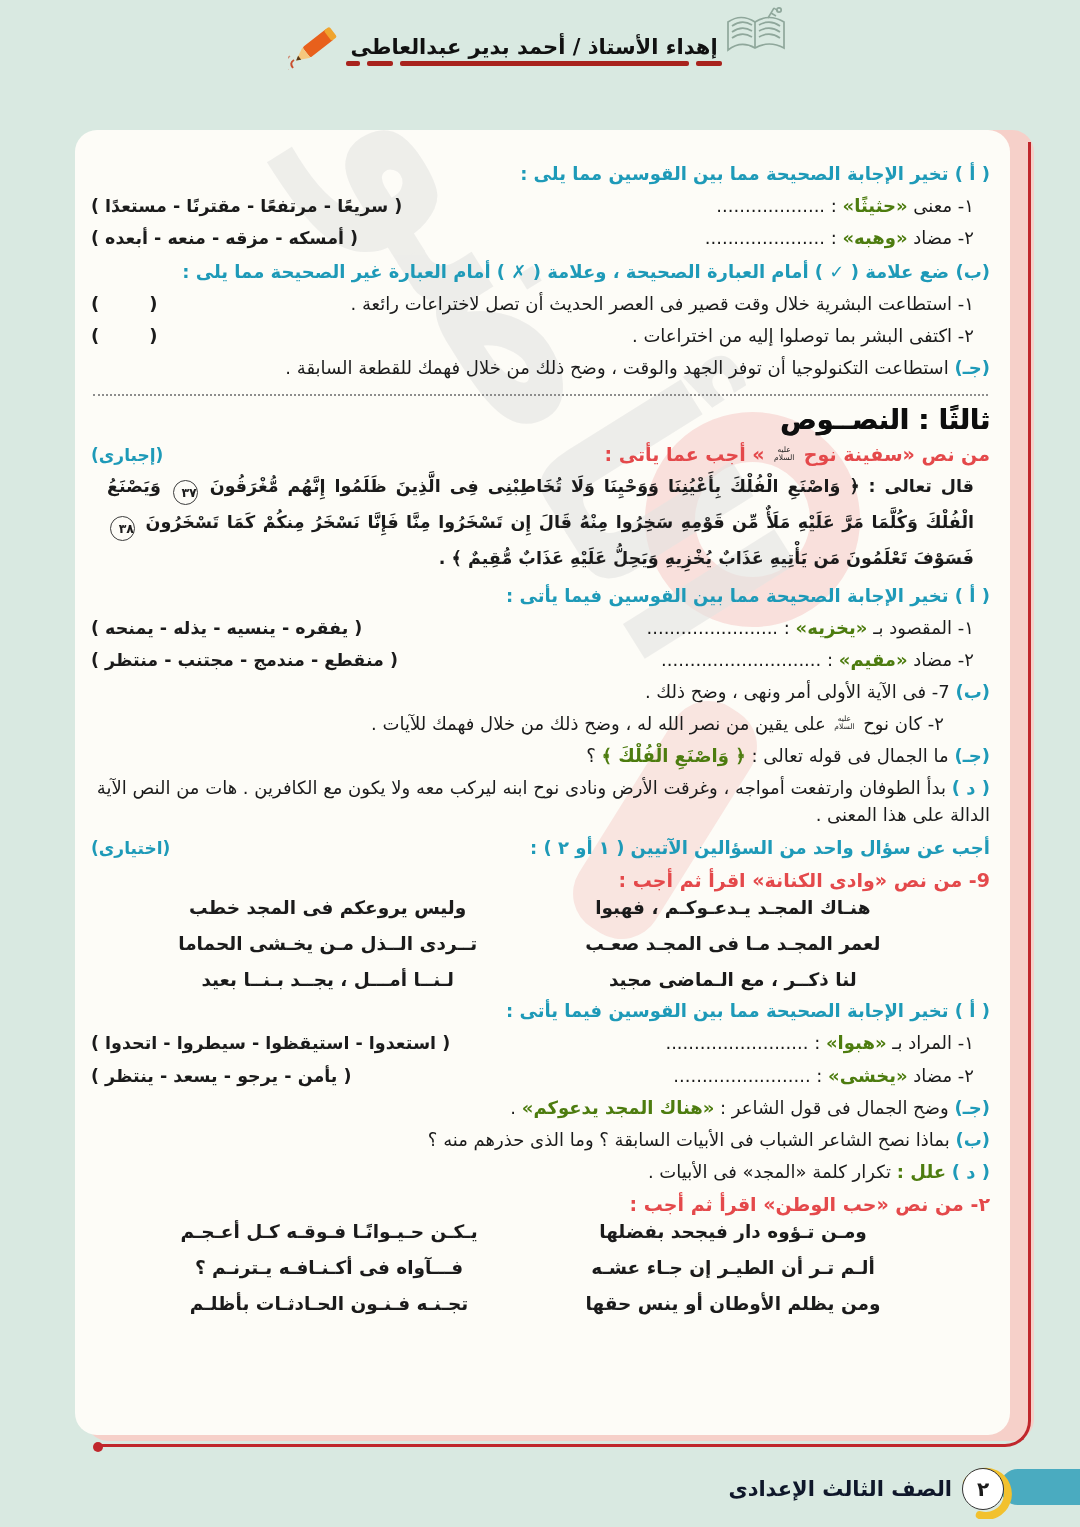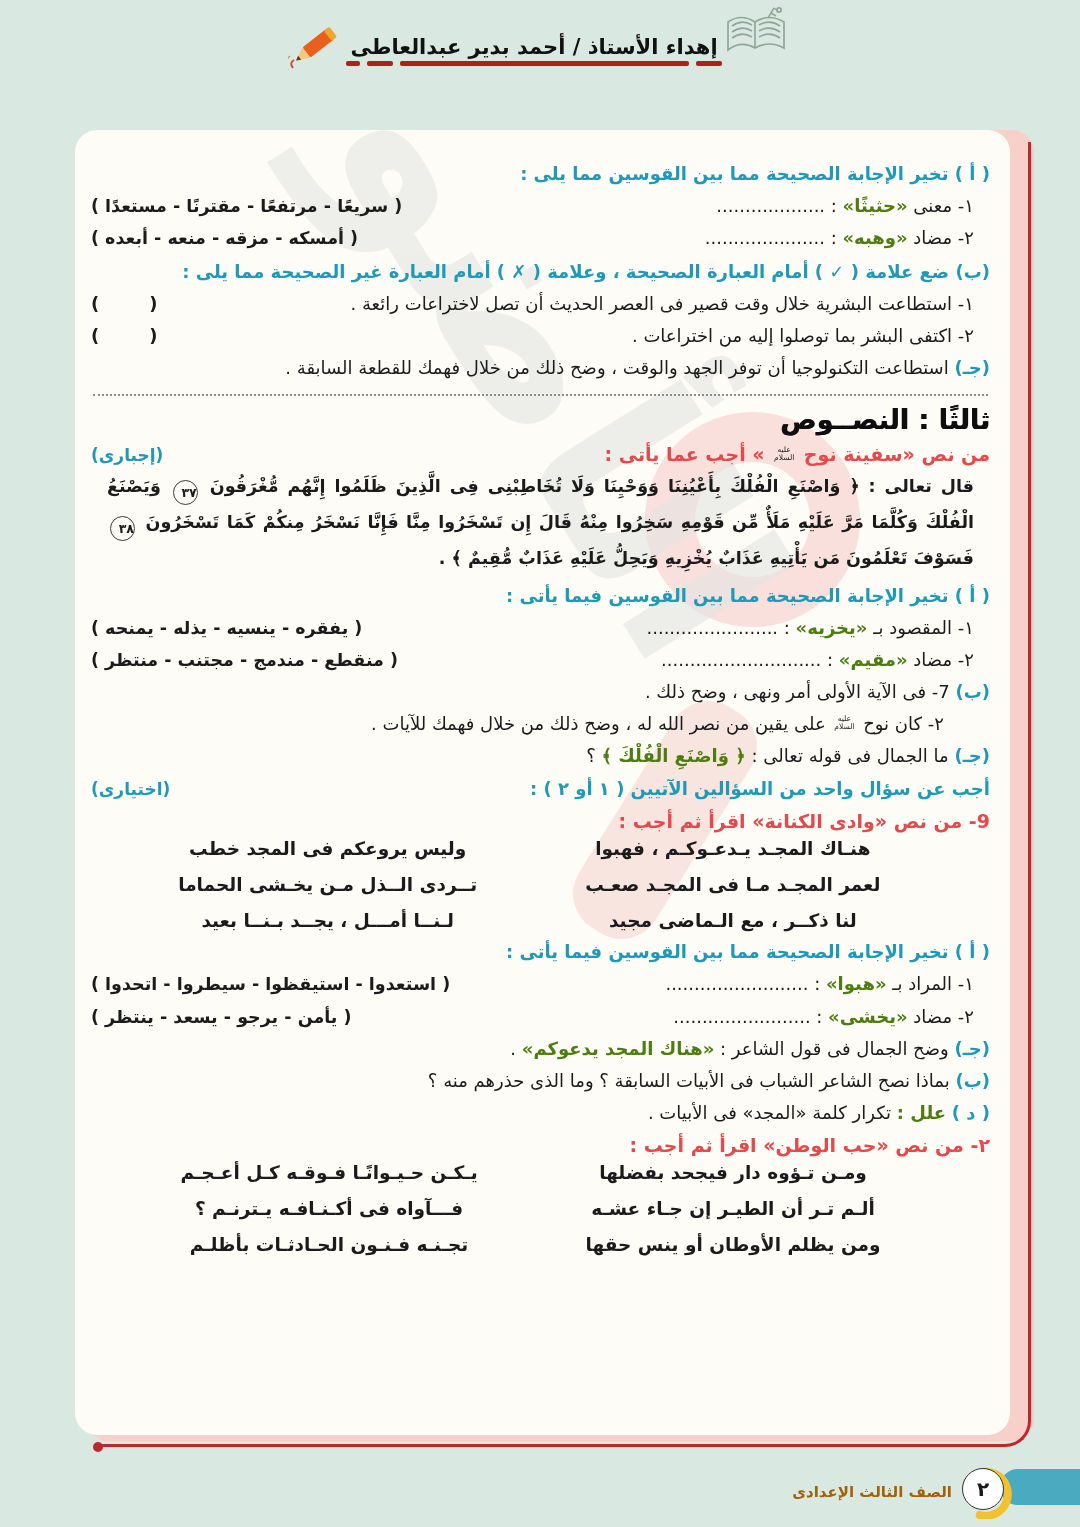--- a/index.html
+++ b/index.html
@@ -74,21 +74,21 @@
            column-gap:70px; row-gap:15px; font-size:18.5px; font-weight:bold; }
   .verses .hem{ text-align:center; white-space:nowrap;margin-left:38px; }
 
   
   .footer-band{ position:absolute; right:0; bottom:22px; width:80px; height:36px;
                 background:#4aabc0; border-radius:18px 0 0 18px; }
   .crescent-svg{ position:absolute; right:68px; bottom:8px; }
   .page-badge{ position:absolute; right:76px; bottom:17px; width:42px; height:42px; background:#fff;
                border:1.6px solid #333; border-radius:50%; text-align:center; line-height:40px;
                font-size:20px; font-weight:bold; }
-  .grade-label{ position:absolute; right:128px; bottom:26px; font-size:15px; font-weight:bold; color:#a16207; }
+  .grade-label{ position:absolute; right:128px; bottom:26px; font-size:21px; font-weight:bold; color:#0f172a; }
 </style>
 </head>
 <body>
 
 <div class="page-header">
   <div class="logo">
     <svg class="pencil-svg" width="58" height="52" viewBox="0 0 58 52">
       <path d="M6 40 q-5 3 -1 8" stroke="#c94f2f" stroke-width="2" fill="none"></path>
       <path d="M2 36 q-8 6 -2 14" stroke="#c94f2f" stroke-width="1.5" fill="none" opacity=".6"></path>
       <g transform="rotate(-38 24 30)">
@@ -194,20 +194,23 @@
 
     <div class="line">
       <span class="marker">(ب)</span><span> 7- فى الآية الأولى أمر ونهى ، وضح ذلك .</span>
     </div>
     <div class="line ind2">
       <span>٢- كان نوح </span><span class="pbuh">عليه السلام</span><span> على يقين من نصر الله له ، وضح ذلك من خلال فهمك للآيات .</span>
     </div>
     <div class="line">
       <span class="marker">(جـ)</span><span> ما الجمال فى قوله تعالى : </span><span class="kw">﴿ وَاصْنَعِ الْفُلْكَ ﴾</span><span> ؟</span>
     </div>
+    <div class="line">
+      <span class="marker">( د )</span><span> بدأ الطوفان وارتفعت أمواجه ، وغرقت الأرض ونادى نوح ابنه ليركب معه ولا يكون مع الكافرين . هات من النص الآية الدالة على هذا المعنى .</span>
+    </div>
 
     <div class="teal-h flexrow">
       <span>أجب عن سؤال واحد من السؤالين الآتيين ( ١ أو ٢ ) :</span>
       <span class="tag">(اختيارى)</span>
     </div>
 
     <div class="red-title">9- من نص «وادى الكنانة» اقرأ ثم أجب :</div>
 
     <div class="verses">
       <div class="hem">هنـاك المجـد يـدعـوكـم ، فهبوا</div>

